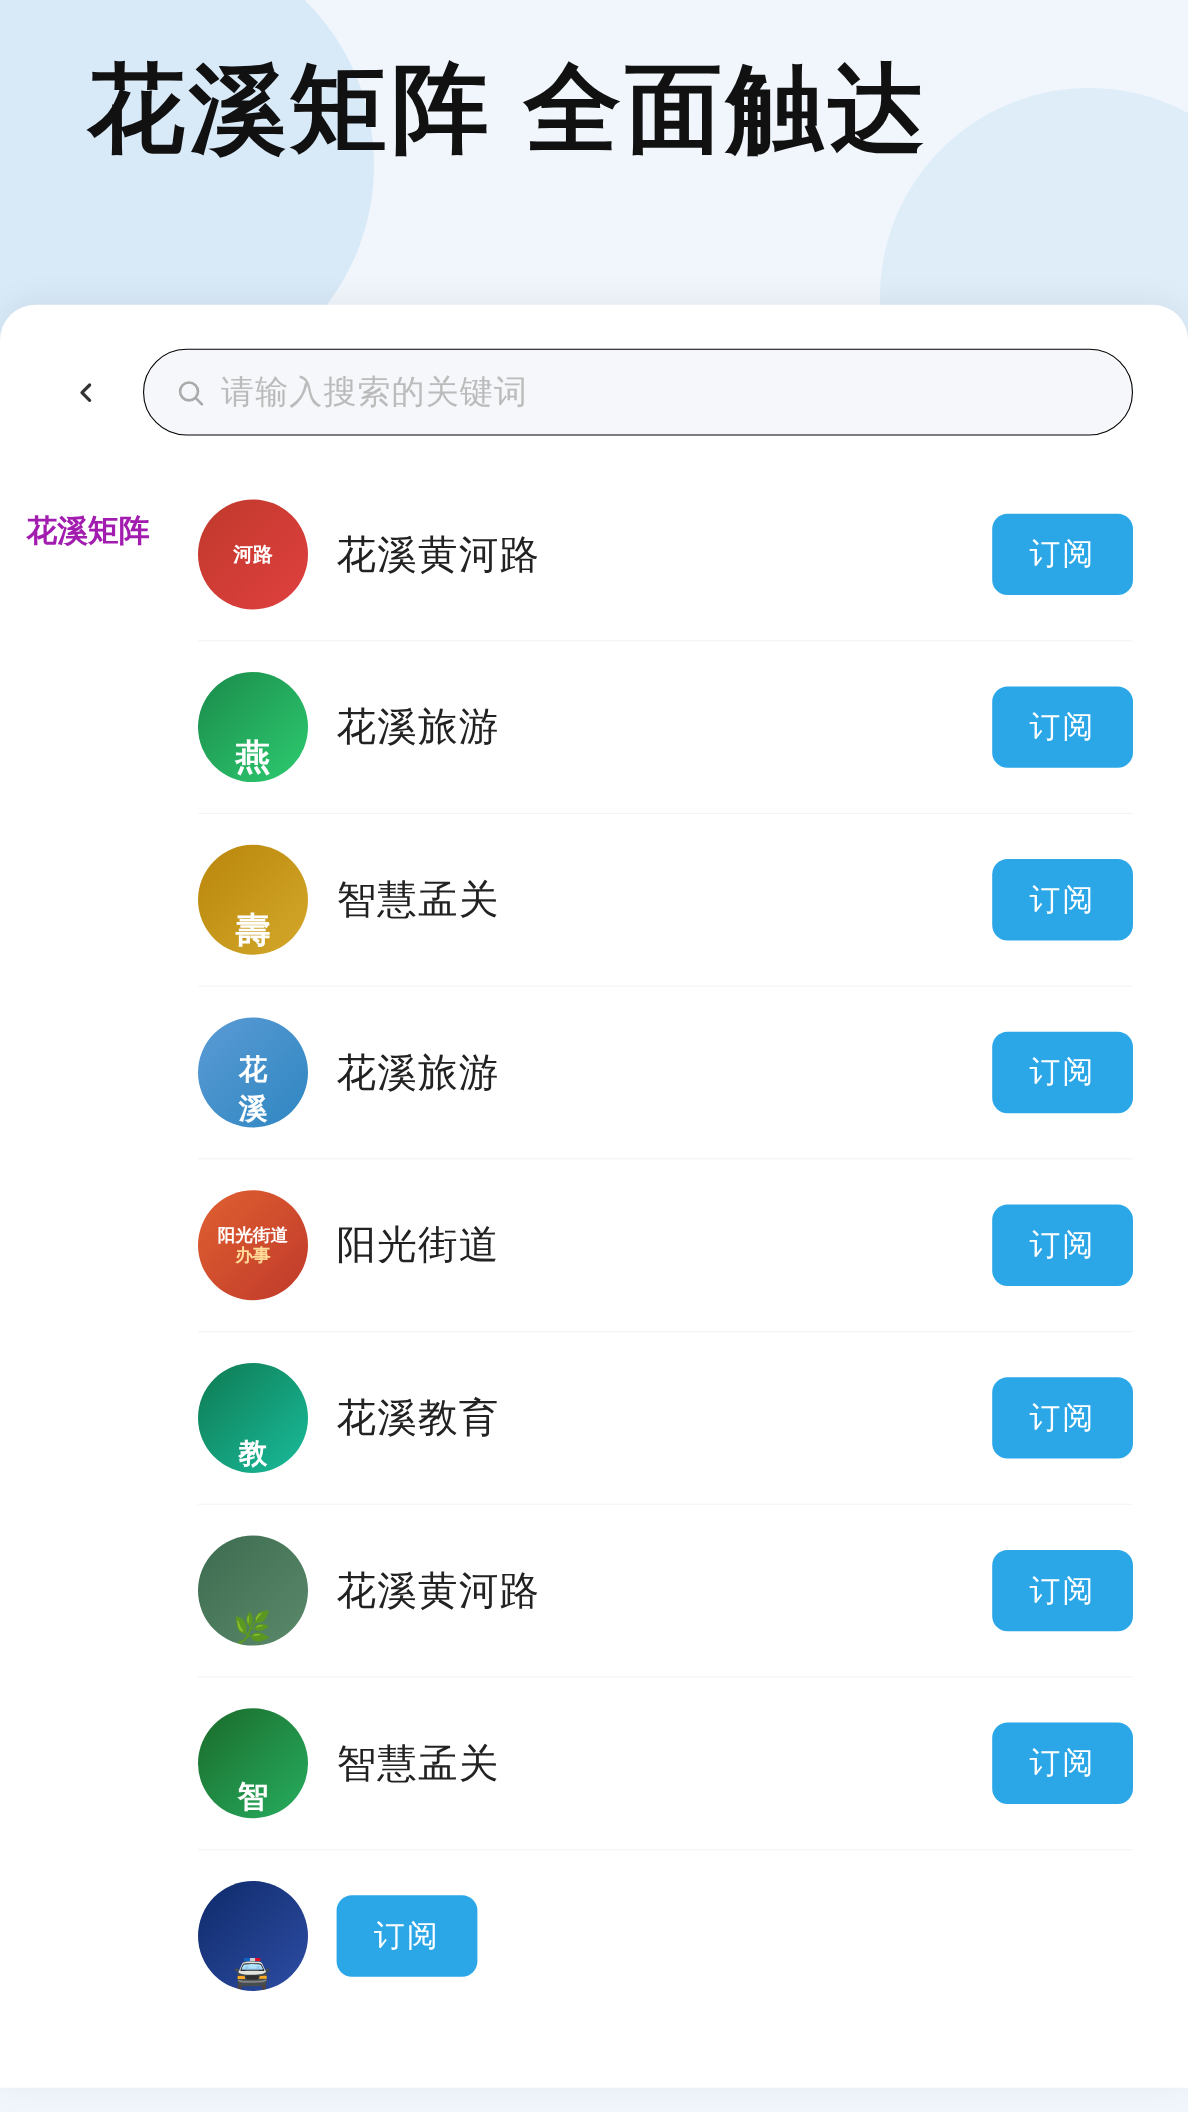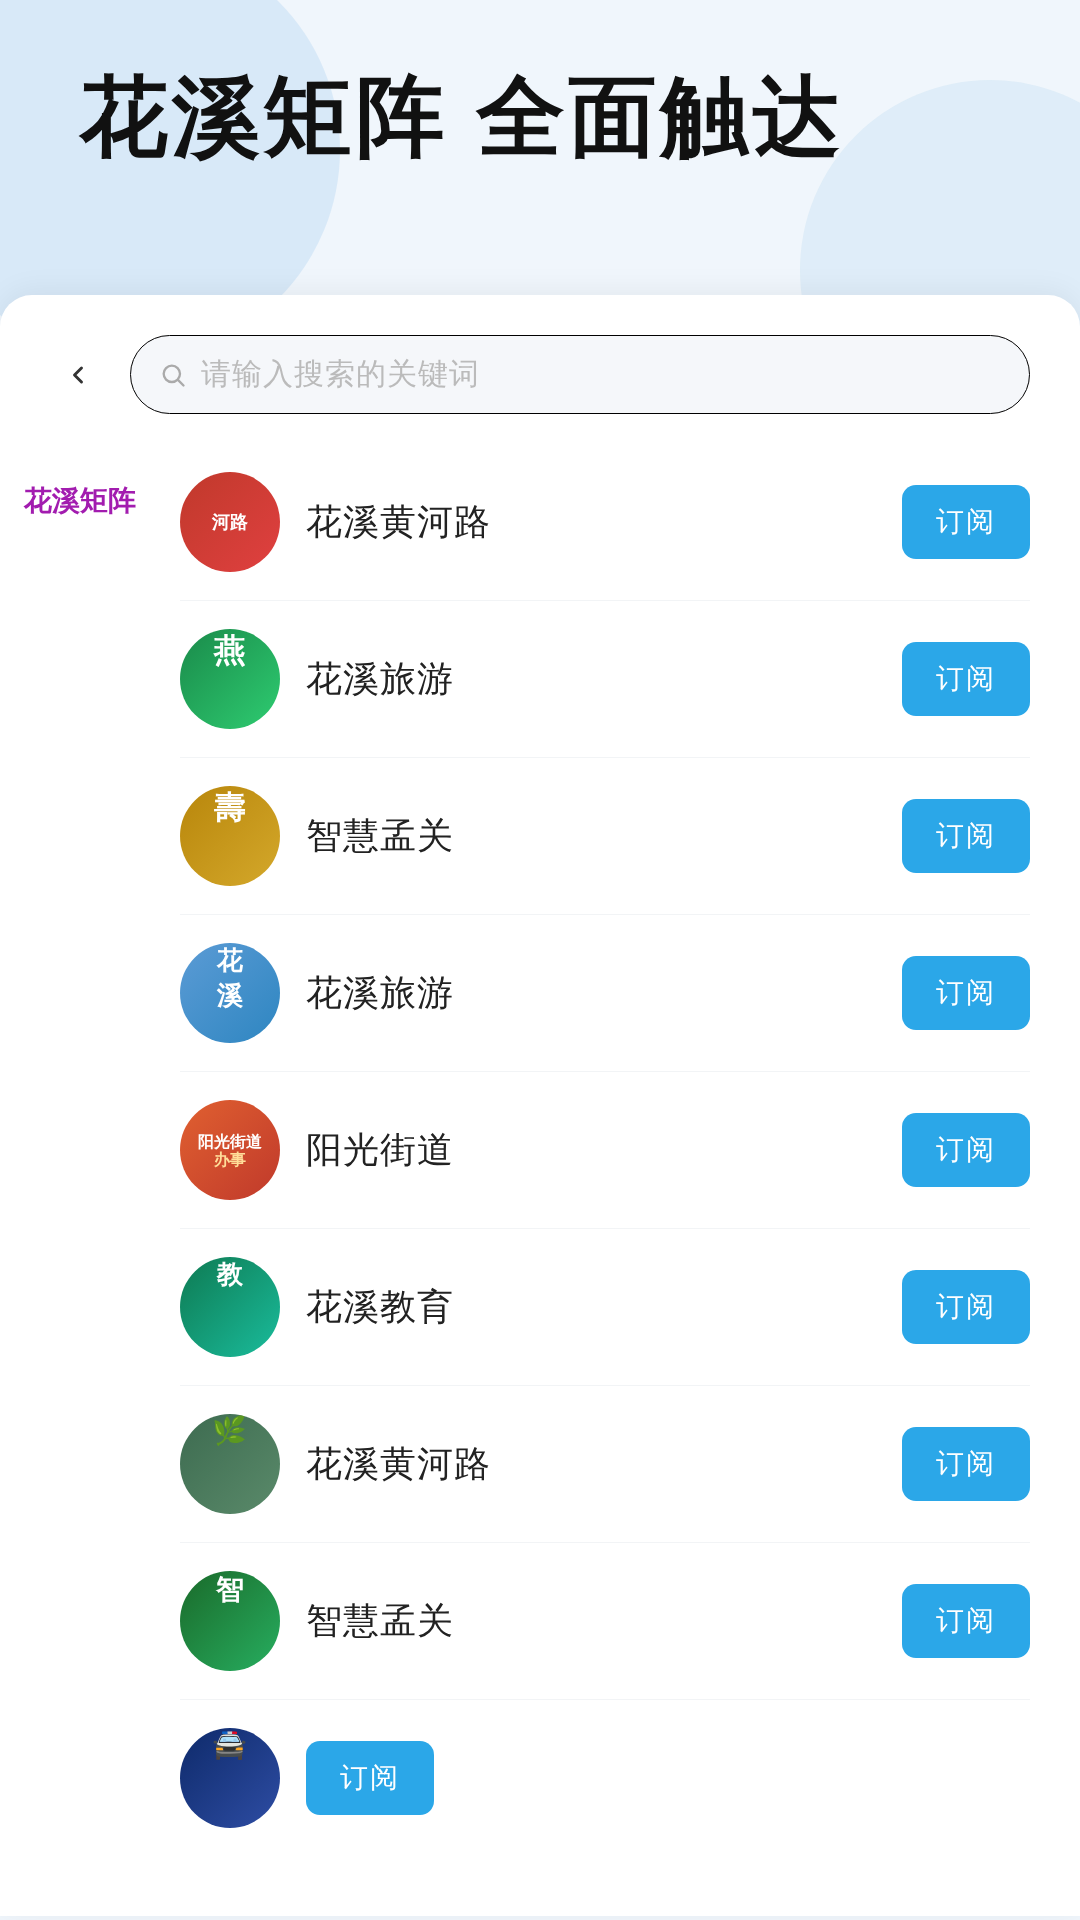--- a/index.html
+++ b/index.html
@@ -69,21 +69,21 @@
       height: 5px;
       border-radius: 50%;
       background: #b8d4ea;
       opacity: 0.6;
     }
 
     
     .hero {
       position: relative;
       z-index: 1;
-      padding: 66px 80px 60px 80px;
+      padding: 48px 80px 60px 80px;
       text-align: left;
     }
     .hero-title {
       font-size: 88px;
       font-weight: 900;
       color: #111;
       letter-spacing: 4px;
       line-height: 1.15;
       margin-bottom: 28px;
     }
@@ -191,21 +191,21 @@
       width: 100px;
       height: 100px;
       flex-shrink: 0;
     }
     .avatar-circle {
       width: 100px;
       height: 100px;
       border-radius: 50%;
       overflow: hidden;
       display: flex;
-      align-items: flex-start;
+      align-items: flex-end;
       justify-content: center;
       font-size: 28px;
       font-weight: 700;
       color: #fff;
     }
     .av-gong'an { background: linear-gradient(135deg, #1a3a8a 60%, #0e2a6a 100%); }
 
     .v-badge {
       position: absolute;
       bottom: 2px;

